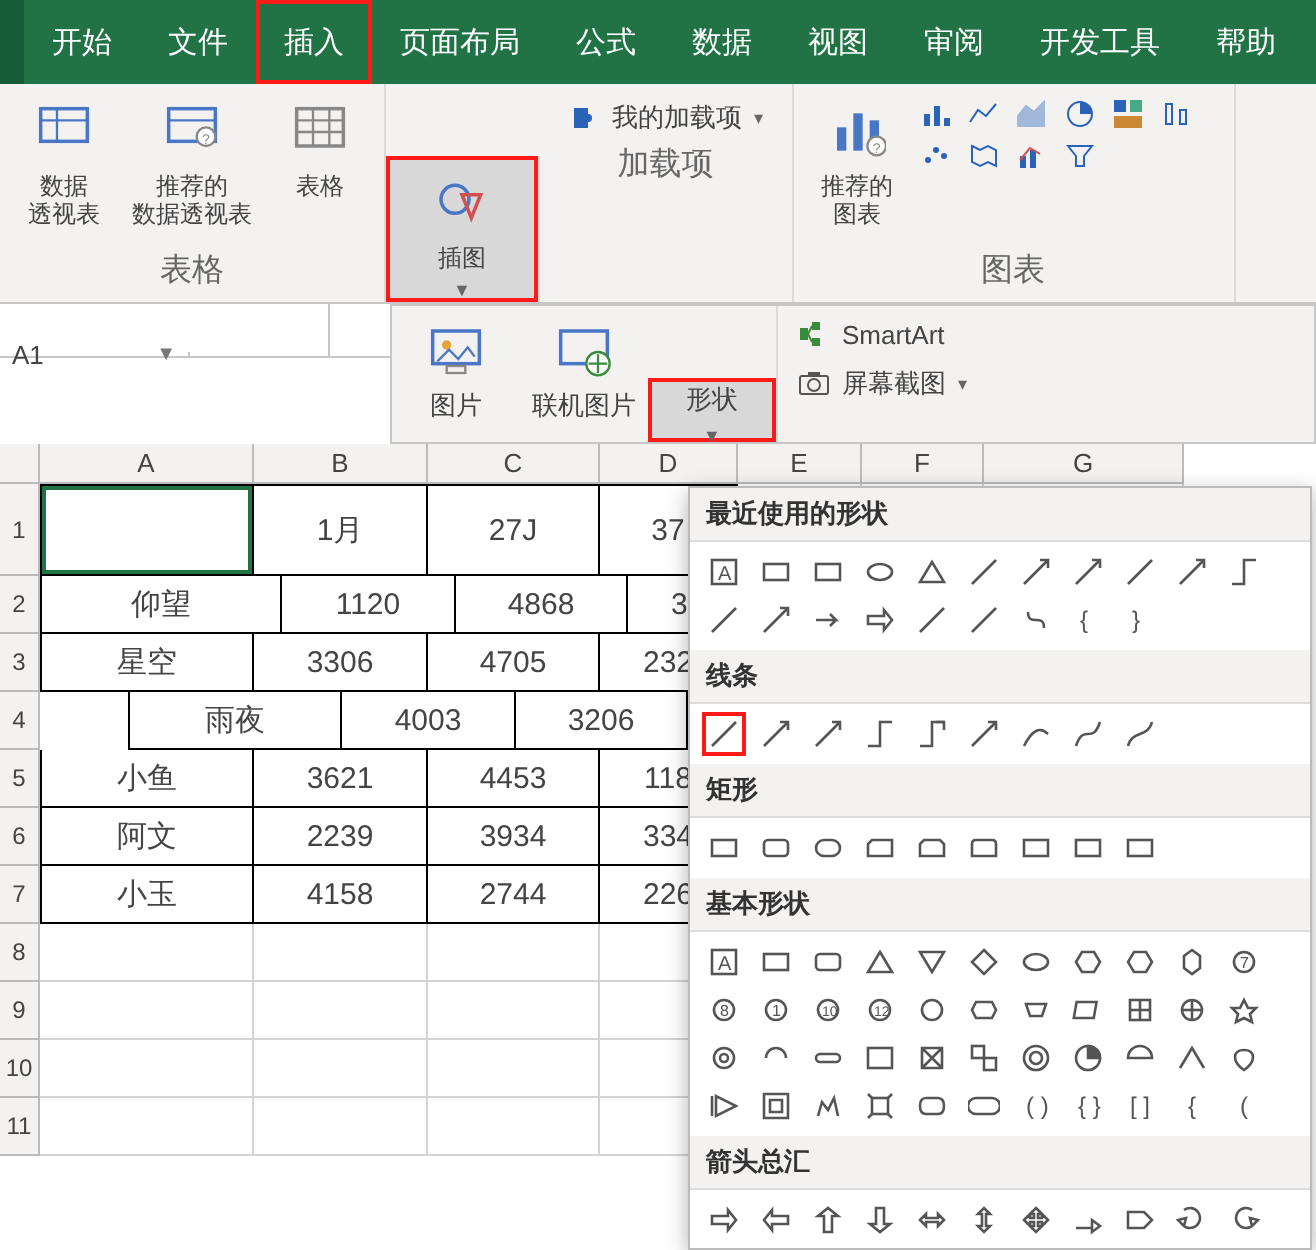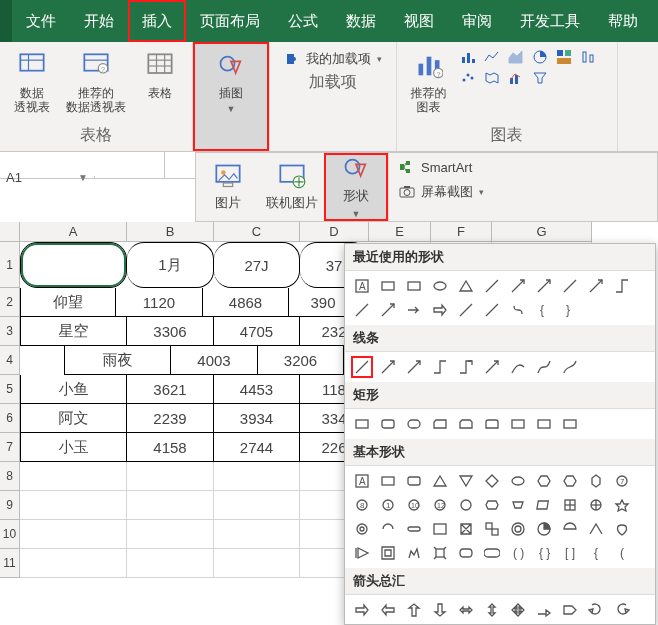--- a/index.html
+++ b/index.html
@@ -9,21 +9,21 @@
   .tab { display: flex; align-items: center; padding: 0 14px; color: #fff; font-size: 15px; cursor: pointer; }
   .tab.highlight { box-shadow: inset 0 0 0 2px #ff1a1a; }
   .ribbon { height: 110px; background: #f3f2f1; border-bottom: 1px solid #c7c7c7; display: flex; }
   .group { display: flex; flex-direction: column; align-items: center; padding: 4px 8px 2px; border-right: 1px solid #dadada; }
   .group-buttons { display: flex; gap: 6px; flex: 1; align-items: flex-start;}
   .rbtn { display:flex; flex-direction:column; align-items:center; justify-content:flex-start; padding:4px 4px; gap:4px; min-width:48px; cursor:pointer;}
   .rbtn .ic { width:32px; height:32px; display:flex; align-items:center;justify-content:center;}
   .rbtn svg { width:28px; height:28px; }
   .rbtn .lbl { font-size:12px; text-align:center; line-height:14px; color:#444;}
   .group-label { font-size:16px; color:#666; padding-bottom:3px;}
-  .hl-red { box-shadow: inset 0 0 0 2px #ff1a1a; }
+  .hl-red { box-shadow: inset 0 0 0 2px #ff1a1a; margin-top: 36px; }
   .selected-grey { background:#d8d8d8; }
   .chart-matrix { display:flex; flex-wrap:wrap; width:150px; gap:3px 6px; padding-top:2px;}
   .chart-matrix span { width:18px; height:18px; display:flex; align-items:center; justify-content:center; color:#2a62b8;}
   .chart-matrix svg { width:16px; height:16px;}
   .addin-col { display:flex; flex-direction:column; gap:8px; padding:4px 6px; font-size:13px;}
   .addin-row { display:flex; align-items:center; gap:6px; cursor:pointer; white-space:nowrap;}
   .addin-row svg{width:16px;height:16px;}
   .last-group-partial{ border-right:none; overflow:hidden; }
   .fx-bar { height:27px; display:flex; align-items:stretch; border-bottom:1px solid #c7c7c7; background:#fff;}
   .namebox { width:95px; border-right:1px solid #c7c7c7; display:flex; align-items:center; padding:0 6px; font-size:13px;margin-top:24px;}
@@ -43,37 +43,37 @@
   .ch{ background:#f3f2f1; border-right:1px solid #bbb; border-bottom:1px solid #bbb; flex:0 0 auto; display:flex; align-items:center; justify-content:center; font-size:13px; color:#444;}
   .rows{}
   .row{ display:flex; height:29px;}
   .rh{ width:20px; background:#f3f2f1; border-right:1px solid #bbb; border-bottom:1px solid #bbb; display:flex; align-items:center; justify-content:center; font-size:12px; color:#444;}
   .cell{ border-right:1px solid #d4d4d4; border-bottom:1px solid #d4d4d4; flex:0 0 auto; display:flex; align-items:center; justify-content:center; font-size:15px;}
   .row1 .rh{height:46px;} .row1{height:46px;}
   .row2plus{height:29px;}
   .bord-b{border-bottom:1px solid #000 !important;}
   .bord-r{border-right:1px solid #000 !important;}
   .bord-l{border-left:1px solid #000 !important;}
-  .bord-t{border-top:1px solid #000 !important;border-radius:17px;}
+  .bord-t{border-top:1px solid #000 !important;}
   .sel-cell{ box-shadow: inset 0 0 0 2px #217346; }
   .shapes-panel { position:absolute; top:243px; left:344px; width:312px; bottom:0; background:#fff; border:1px solid #bbb; box-shadow:0 3px 10px rgba(0,0,0,0.3); overflow:hidden; font-size:13px;}
   .sp-head{ background:#f3f2f1; padding:4px 8px; font-weight:600; font-size:13px; border-bottom:1px solid #ddd; color:#333;}
   .sp-grid{ display:flex; flex-wrap:wrap; padding:6px 8px; gap:6px 8px;}
   .sp-grid span{ width:18px; height:18px; display:flex; align-items:center; justify-content:center; color:#555; cursor:pointer;}
   .sp-grid span.hl{ box-shadow: 0 0 0 2px #ff1a1a; }
   .sp-grid svg{ width:16px; height:16px; stroke:#555; fill:none; stroke-width:1.3;}
   .caret-down{font-size:9px;color:#666;}
 </style>
 </head>
 <body>
 
 <div class="header">
   <div class="app-icon"></div>
+  <div class="tab">开始</div>
   <div class="tab">文件</div>
-  <div class="tab">开始</div>
   <div class="tab highlight">插入</div>
   <div class="tab">页面布局</div>
   <div class="tab">公式</div>
   <div class="tab">数据</div>
   <div class="tab">视图</div>
   <div class="tab">审阅</div>
   <div class="tab">开发工具</div>
   <div class="tab">帮助</div>
 </div>
 
@@ -307,21 +307,21 @@
         <div class="cell bord-b bord-r bord-l bord-t sel-cell" style="width: 107px; border-width: 1px; border-style: solid; border-color: rgb(0, 0, 0);"></div>
         <div class="cell bord-b bord-r bord-t" style="width: 87px; border-right: 1px solid rgb(0, 0, 0); border-bottom: 1px solid rgb(0, 0, 0); border-top: 1px solid rgb(0, 0, 0);">1月</div>
         <div class="cell bord-b bord-r bord-t" style="width: 86px; border-right: 1px solid rgb(0, 0, 0); border-bottom: 1px solid rgb(0, 0, 0); border-top: 1px solid rgb(0, 0, 0);">27J</div>
         <div class="cell bord-b bord-r bord-t" style="width: 69px; border-right: 1px solid rgb(0, 0, 0); border-bottom: 1px solid rgb(0, 0, 0); border-top: 1px solid rgb(0, 0, 0);">37</div>
         <div class="cell" style="width: 62px;"></div>
         <div class="cell" style="width: 61px;"></div>
         <div class="cell" style="width: 100px;"></div>
       </div>
       <div class="row row2plus">
         <div class="rh">2</div>
-        <div class="cell bord-b bord-r bord-l" style="width: 96px; border-right: 1px solid rgb(0, 0, 0); border-bottom: 1px solid rgb(0, 0, 0); border-left: 1px solid rgb(0, 0, 0);">仰望</div>
+        <div class="cell bord-b bord-r bord-l" style="width: 121px; border-right: 1px solid rgb(0, 0, 0); border-bottom: 1px solid rgb(0, 0, 0); border-left: 1px solid rgb(0, 0, 0);">仰望</div>
         <div class="cell bord-b bord-r" style="width: 87px; border-right: 1px solid rgb(0, 0, 0); border-bottom: 1px solid rgb(0, 0, 0);">1120</div>
         <div class="cell bord-b bord-r" style="width: 86px; border-right: 1px solid rgb(0, 0, 0); border-bottom: 1px solid rgb(0, 0, 0);">4868</div>
         <div class="cell bord-b bord-r" style="width: 69px; border-right: 1px solid rgb(0, 0, 0); border-bottom: 1px solid rgb(0, 0, 0);">390</div>
         <div class="cell" style="width: 62px;"></div>
         <div class="cell" style="width: 61px;"></div>
         <div class="cell" style="width: 100px;"></div>
       </div>
       <div class="row row2plus">
         <div class="rh">3</div>
         <div class="cell bord-b bord-r bord-l" style="width: 107px; border-right: 1px solid rgb(0, 0, 0); border-bottom: 1px solid rgb(0, 0, 0); border-left: 1px solid rgb(0, 0, 0);">星空</div>

